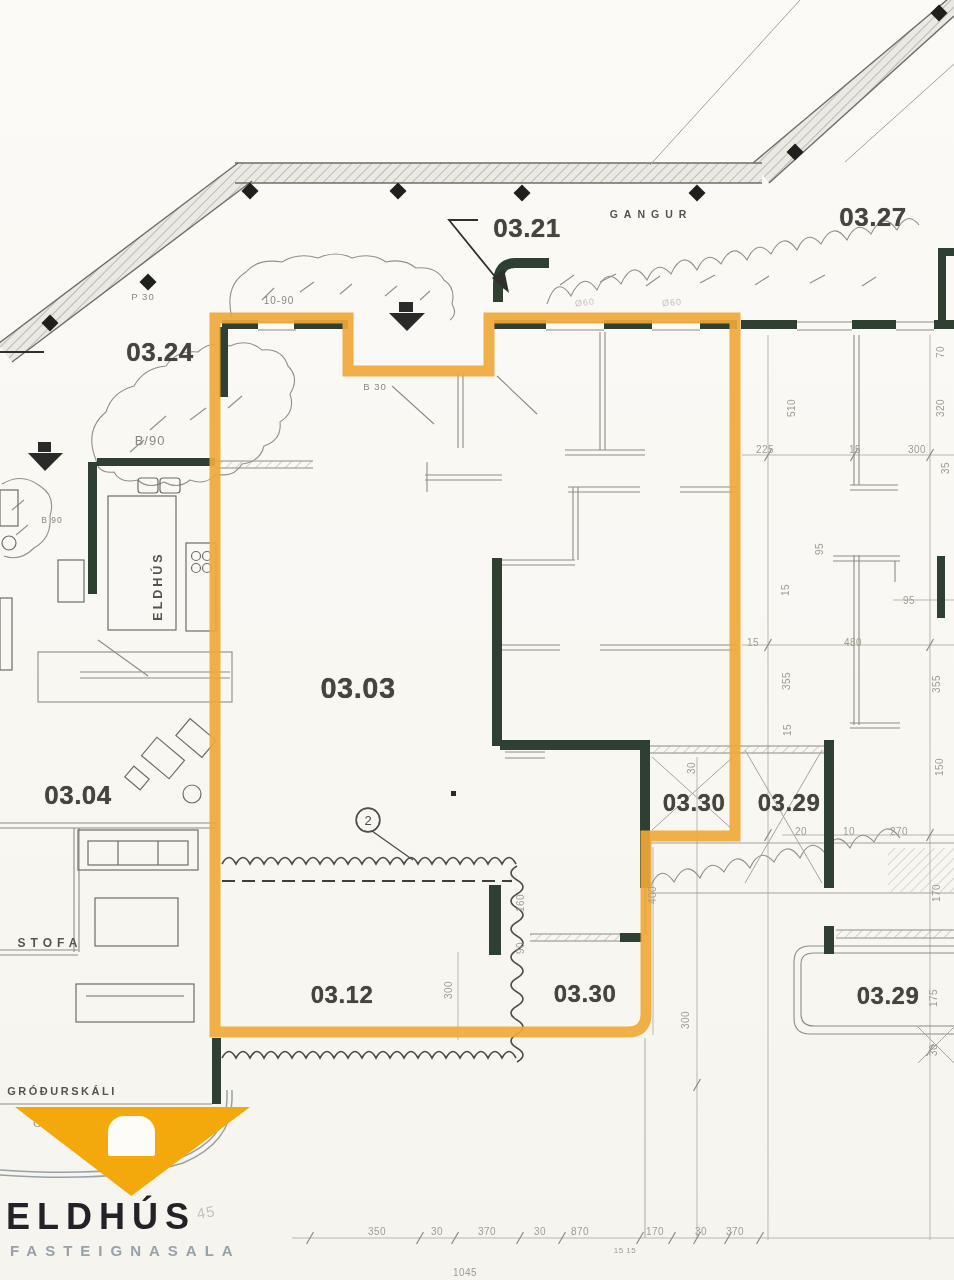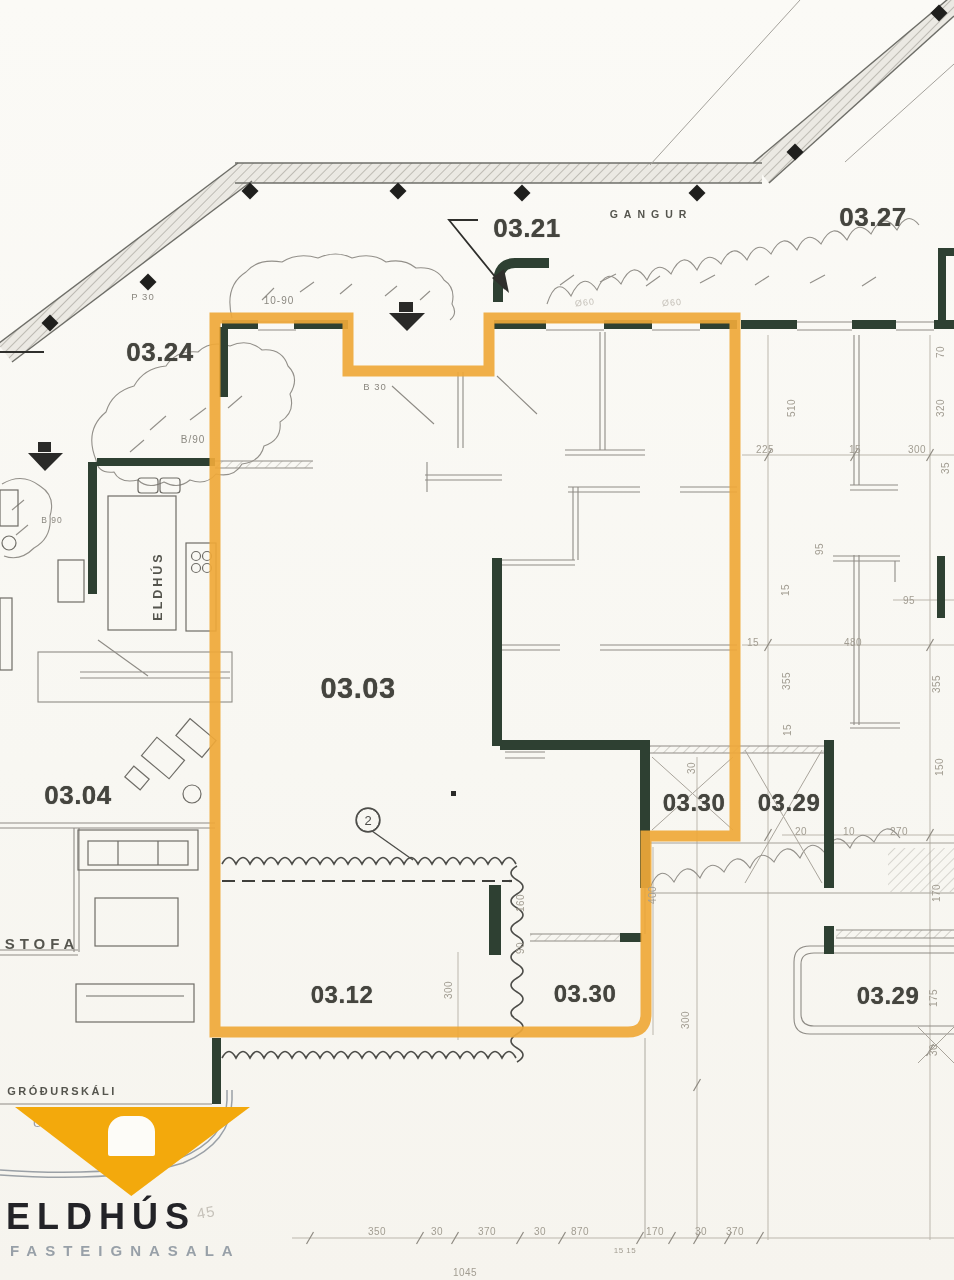--- a/index.html
+++ b/index.html
@@ -263,27 +263,27 @@
       <div class="lbl room" style="left: 873px; top: 217px; transform: translate(-50%, -50%);">03.27</div>
       <div class="lbl room" style="left: 112px; top: 352px; transform: translate(-50%, -50%); margin-left: 48px;">03.24</div>
       <div class="lbl room" style="left: 358px; top: 688px; transform: translate(-50%, -50%); font-size: 29px;">03.03</div>
       <div class="lbl room" style="left: 78px; top: 795px; transform: translate(-50%, -50%);">03.04</div>
       <div class="lbl room" style="left: 694px; top: 803px; transform: translate(-50%, -50%); font-size: 24px;">03.30</div>
       <div class="lbl room" style="left: 789px; top: 803px; transform: translate(-50%, -50%); font-size: 24px;">03.29</div>
       <div class="lbl room" style="left: 342px; top: 995px; transform: translate(-50%, -50%); font-size: 24px;">03.12</div>
       <div class="lbl room" style="left: 585px; top: 994px; transform: translate(-50%, -50%); font-size: 24px;">03.30</div>
       <div class="lbl room" style="left: 888px; top: 996px; transform: translate(-50%, -50%); font-size: 24px;">03.29</div>
       <div class="lbl area" style="left: 651px; top: 214px; transform: translate(-50%, -50%); font-size: 10.5px; letter-spacing: 6px;">GANGUR</div>
-      <div class="lbl area" style="left: 42px; top: 943px; transform: translate(-50%, -50%); font-size: 15px; letter-spacing: 5px;">STOFA</div>
+      <div class="lbl area" style="left: 50px; top: 943px; transform: translate(-50%, -50%); font-size: 12px; letter-spacing: 5px;">STOFA</div>
       <div class="lbl area" style="left: 158px; top: 586px; transform: translate(-50%, -50%) rotate(-90deg); font-size: 12.5px; letter-spacing: 3px;">ELDHÚS</div>
       <div class="lbl area" style="left: 62px; top: 1091px; transform: translate(-50%, -50%); font-size: 11px; letter-spacing: 2.5px;">GRÓÐURSKÁLI</div>
       <div class="lbl small" style="left: 143px; top: 297px; transform: translate(-50%, -50%);">P 30</div>
       <div class="lbl small" style="left: 375px; top: 387px; transform: translate(-50%, -50%);">B 30</div>
       <div class="lbl small" style="left: 279px; top: 301px; transform: translate(-50%, -50%); font-size: 10px;">10-90</div>
-      <div class="lbl small" style="left: 150px; top: 440px; transform: translate(-50%, -50%); font-size: 10px; margin-left: 43px;">B/90</div>
+      <div class="lbl small" style="left: 150px; top: 440px; transform: translate(-50%, -50%); font-size: 13px;">B/90</div>
       <div class="lbl small" style="left: 52px; top: 520px; transform: translate(-50%, -50%); font-size: 8.5px;">B 90</div>
       <div class="lbl small faint2" style="left: 585px; top: 303px; transform: translate(-50%, -50%) rotate(-6deg); font-size: 9px;">Ø60</div>
       <div class="lbl small faint2" style="left: 672px; top: 303px; transform: translate(-50%, -50%) rotate(-5deg); font-size: 9px;">Ø60</div>
       <div class="lbl small bluegray" style="left: 38px; top: 1122px; transform: translate(-50%, -50%); font-size: 13px;">Ú</div>
       <div class="lbl small faint2" style="left: 206px; top: 1212px; transform: translate(-50%, -50%) rotate(-10deg); font-size: 15px;">45</div>
       <div class="lbl dim" style="left: 941px; top: 352px; transform: translate(-50%, -50%) rotate(-90deg);">70</div>
       <div class="lbl dim" style="left: 941px; top: 408px; transform: translate(-50%, -50%) rotate(-90deg);">320</div>
       <div class="lbl dim" style="left: 792px; top: 408px; transform: translate(-50%, -50%) rotate(-90deg);">510</div>
       <div class="lbl dim" style="left: 765px; top: 450px; transform: translate(-50%, -50%);">225</div>
       <div class="lbl dim" style="left: 855px; top: 450px; transform: translate(-50%, -50%);">15</div>

